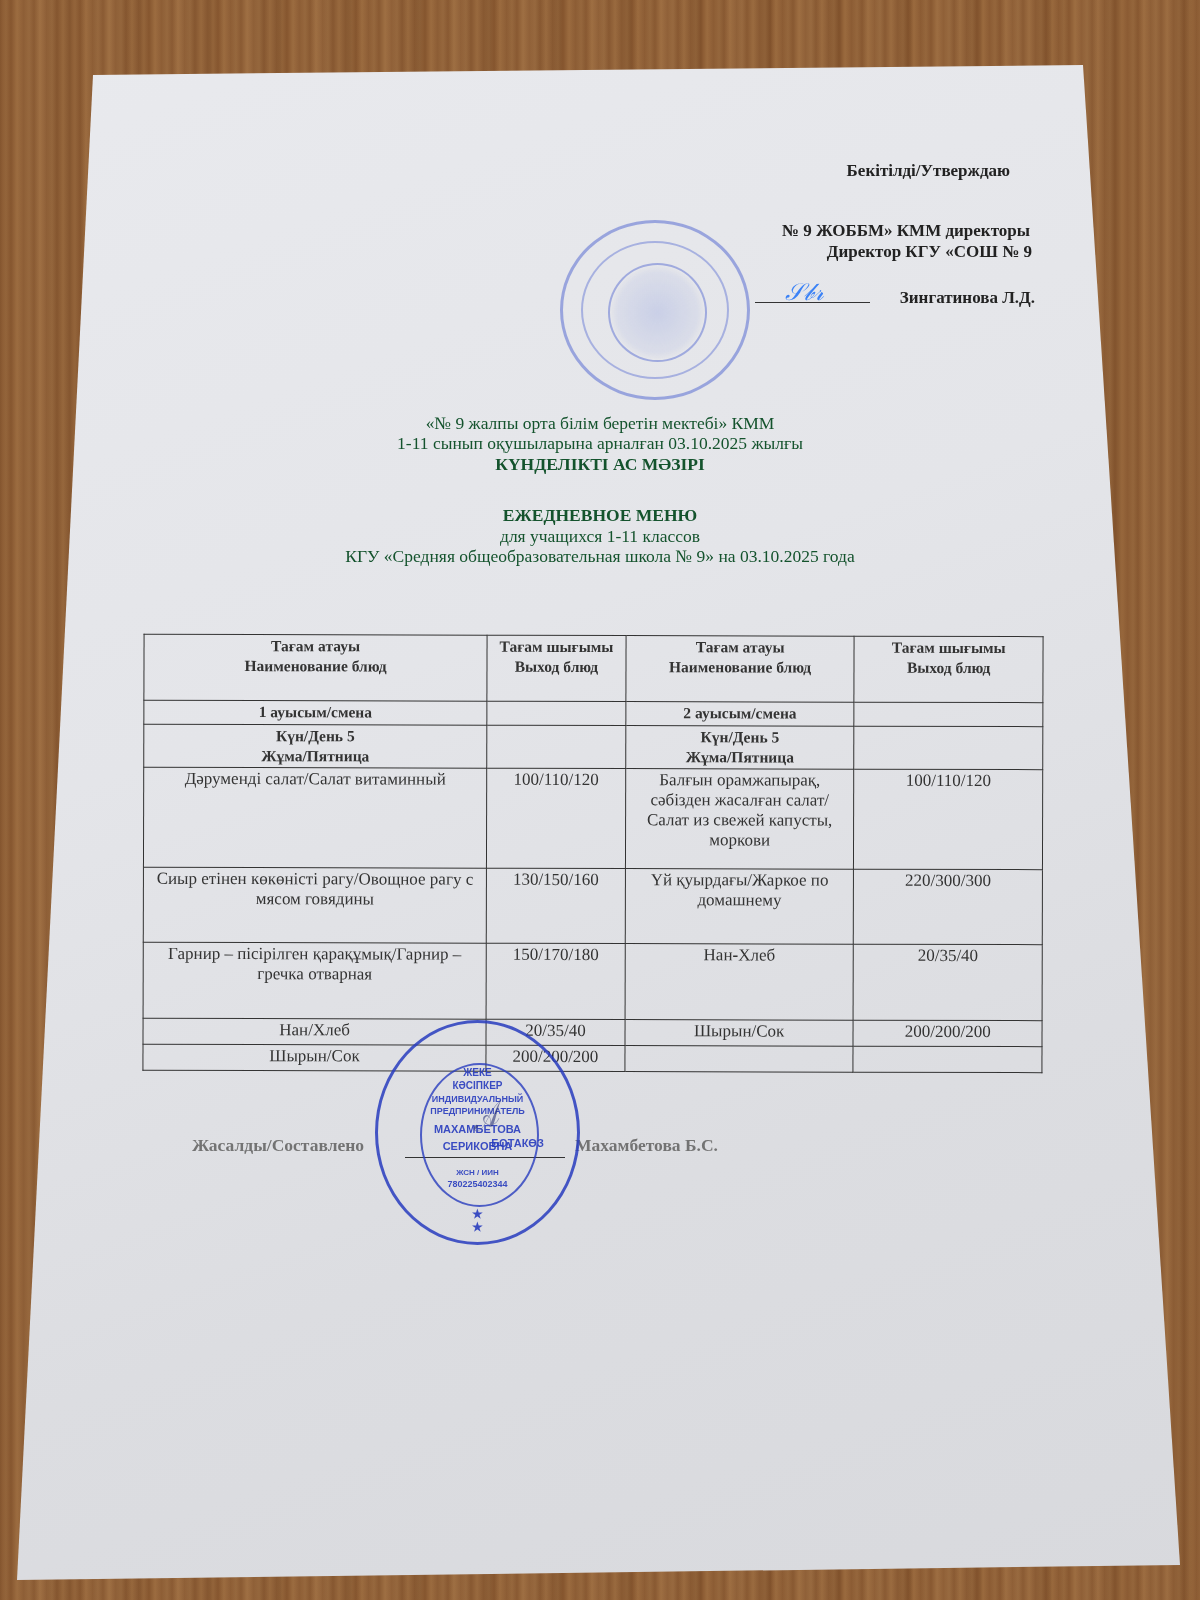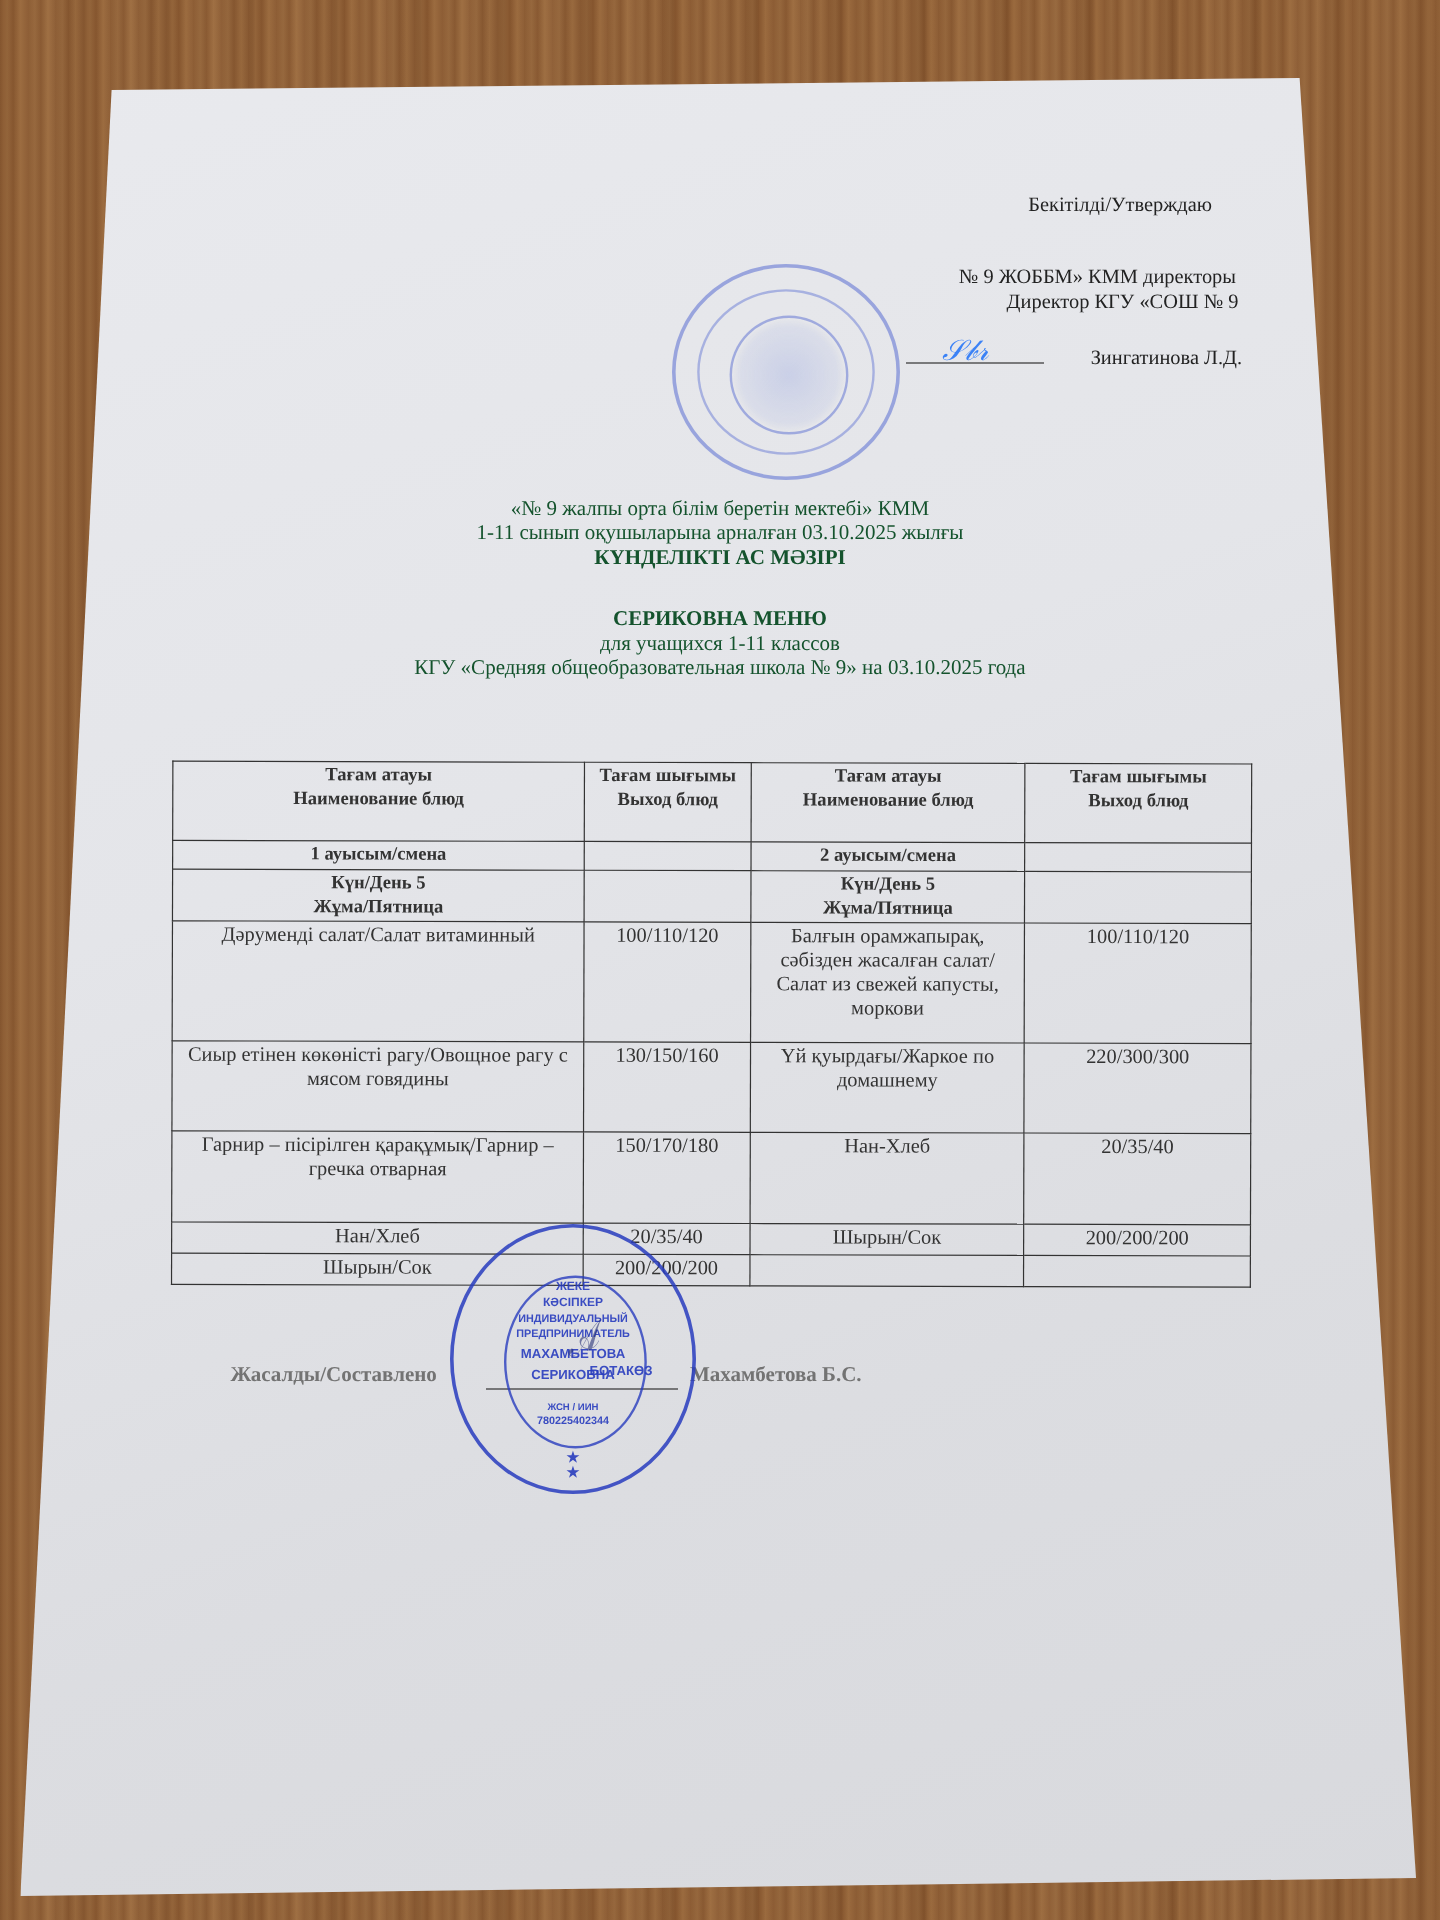--- a/index.html
+++ b/index.html
@@ -12,21 +12,21 @@
   .wood-overlay {
     position:absolute; inset:0;
     background: repeating-linear-gradient(90deg, rgba(60,30,10,0.08) 0px, rgba(60,30,10,0) 3px, rgba(255,220,170,0.05) 40px, rgba(60,30,10,0.07) 70px);
   }
   .paper {
     position:absolute; left:0; top:0; width:1200px; height:1600px;
     background: linear-gradient(160deg, #e9eaee 0%, #e4e5e9 40%, #dcdde1 70%, #d8d9dd 100%);
     clip-path: polygon(93px 75px, 1083px 65px, 1180px 1565px, 17px 1580px);
   }
   .abs { position:absolute; }
-  .approve { font-weight:normal; font-size:17px; text-align:right; line-height:21px; }
+  .approve { font-weight:bold; font-size:17px; text-align:right; line-height:21px; }
   .center-block { position:absolute; left:250px; width:700px; text-align:center; font-size:17.5px; line-height:20px; color:#14532d; }
   .bold { font-weight:bold; }
   table.menu {
     position:absolute; left:143px; top:635px; width:900px;
     border-collapse:collapse; font-size:17px; color:#333;
     transform: rotate(0.15deg);
   }
   table.menu td, table.menu th {
     border:1.3px solid #333; text-align:center; vertical-align:top; padding:1px 4px; line-height:20px;
   }
@@ -64,21 +64,21 @@
 <div class="abs approve" style="left:640px; top:220px; width:390px;">№ 9 ЖОББМ» КММ директоры</div>
 <div class="abs approve" style="left:640px; top:241px; width:392px;">Директор КГУ «СОШ № 9</div>
 
 <div class="sig-line" style="left:755px; top:302px; width:115px;"></div>
 <div class="signature" style="left:785px; top:278px; font-size:24px;">𝒮𝒷𝓇</div>
 <div class="abs approve" style="left:860px; top:287px; width:175px;">Зингатинова Л.Д.</div>
 
 <div class="center-block" style="top:413px;">«№ 9 жалпы орта білім беретін мектебі» КММ</div>
 <div class="center-block" style="top:433px;">1-11 сынып оқушыларына арналған 03.10.2025 жылғы</div>
 <div class="center-block bold" style="top:454px;">КҮНДЕЛІКТІ АС МӘЗІРІ</div>
-<div class="center-block bold" style="top:505px;">СЕРИКОВНА МЕНЮ</div>
+<div class="center-block bold" style="top:505px;">ЕЖЕДНЕВНОЕ МЕНЮ</div>
 <div class="center-block" style="top:526px;">для учащихся 1-11 классов</div>
 <div class="center-block" style="top:546px;">КГУ «Средняя общеобразовательная школа № 9» на 03.10.2025 года</div>
 
 <table class="menu">
   <tbody>
       <tr style="height:66px;">
     <th class="c1"><span>Тағам атауы</span><br><span>Наименование блюд</span></th>
     <th class="c2"><span>Тағам шығымы</span><br><span>Выход блюд</span></th>
     <th class="c3"><span>Тағам атауы</span><br><span>Наименование блюд</span></th>
     <th class="c4"><span>Тағам шығымы</span><br><span>Выход блюд</span></th>

